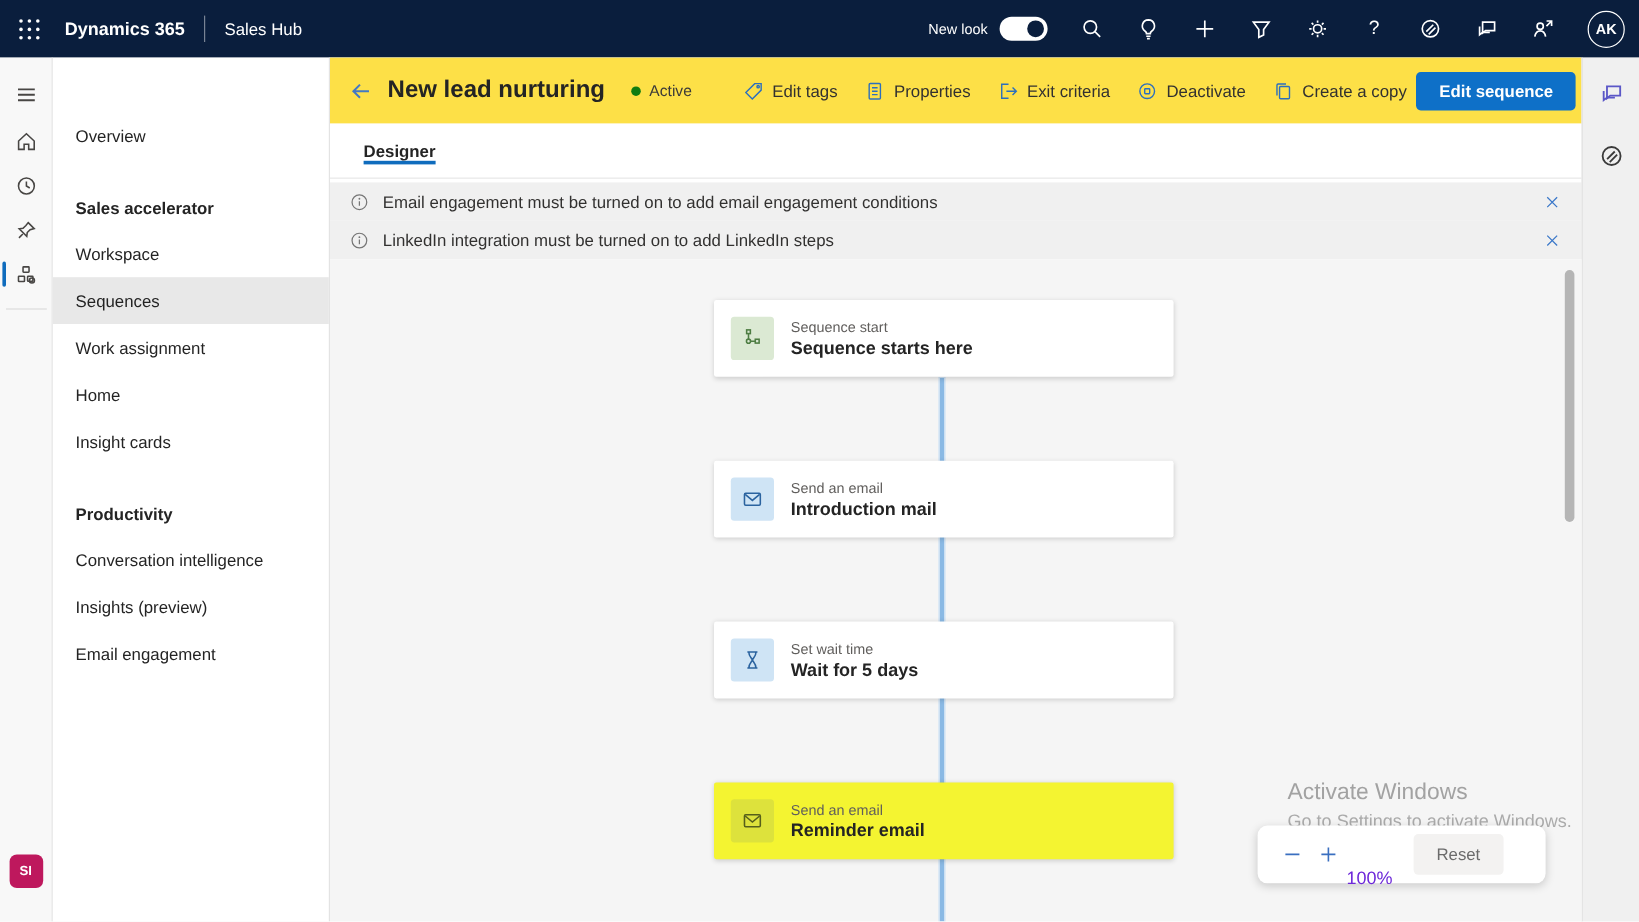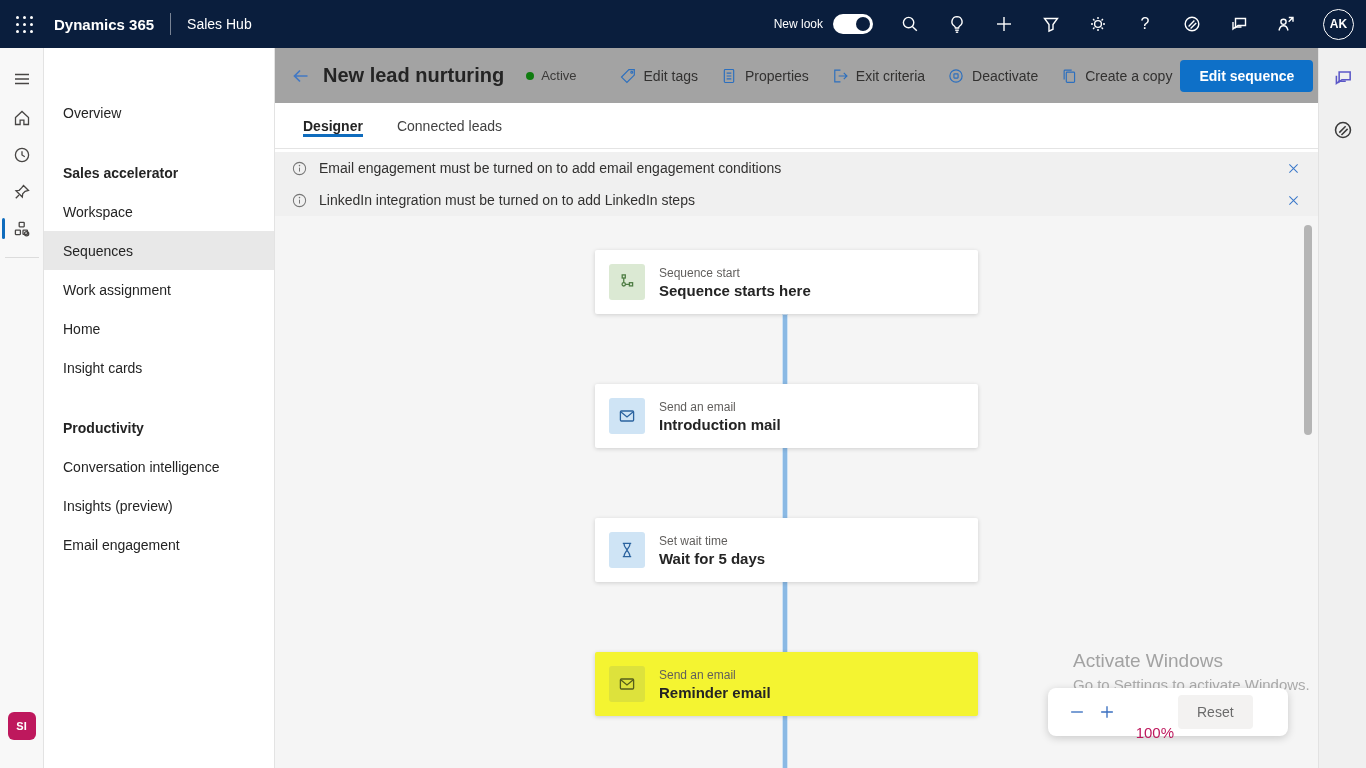--- a/index.html
+++ b/index.html
@@ -37,21 +37,21 @@
 
   
   .sidebar { width:231px; background:#fff; border-right:1px solid #e3e3e3; padding-top:45px; font-size:14px; }
   .sb-row { height:39px; display:flex; align-items:center; padding-left:19px; color:#242424; cursor:pointer; white-space:nowrap; }
   .sb-row.header { font-weight:700; margin-top:21px; cursor:default; }
   .sb-row.selected { background:#e8e8e8; }
 
   
   .content { width:1043px; display:flex; flex-direction:column; background:#fff; }
 
-  .cmdbar { height:55px; display:flex; align-items:center; padding:0 20px 0 16px; background:#a3a3a3; }
+  .cmdbar { height:55px; display:flex; align-items:center; padding:0 20px 0 16px; background:#fde047; }
   .back-btn { width:28px; height:28px; display:grid; place-items:center; cursor:pointer; }
   .back-btn svg { stroke:#4379c4; fill:none; stroke-width:1.7; }
   .page-title { font-size:20px; font-weight:600; color:#242424; margin:0 12px; white-space:nowrap; }
   .status { display:flex; align-items:center; gap:7px; margin-left:10px; }
   .status-dot { width:8px; height:8px; border-radius:50%; background:#107c10; }
   .status-label { font-size:13px; color:#3b3a39; }
   .commands { display:flex; align-items:center; margin-left:34px; gap:6px; }
   .cmd { display:flex; align-items:center; gap:7px; padding:6px 8px; font-size:14px; color:#323130; border-radius:3px; cursor:pointer; white-space:nowrap; }
   .cmd svg { stroke:#2c6fbe; fill:none; stroke-width:1.3; }
   .primary-btn { margin-left:auto; background:#0e70c8; color:#fff; border:none; font-family:inherit; font-size:14px; font-weight:600; padding:8px 19px; border-radius:4px; cursor:pointer; white-space:nowrap; }
@@ -87,21 +87,21 @@
 
   .vscrollbar { position:absolute; right:6px; top:9px; width:8px; height:210px; background:#b5b5b5; border-radius:4px; cursor:pointer; }
 
   .watermark { position:absolute; left:798px; top:434px; color:#a2a2a2; }
   .watermark .wm1 { font-size:19px; }
   .watermark .wm2 { font-size:15px; color:#ababab; margin-top:4px; }
 
   .zoom-widget { position:absolute; left:773px; top:472px; width:240px; height:48px; background:#fff; border-radius:8px; box-shadow:0 2px 8px rgba(0,0,0,.18); display:flex; align-items:center; padding:0 8px 0 14px; }
   .zoom-btn { width:30px; height:30px; display:grid; place-items:center; cursor:pointer; }
   .zoom-btn svg { stroke:#3a6fc0; fill:none; stroke-width:1.5; }
-  .zoom-level { font-size:15px; color:#be185d; width:52px; text-align:right;margin-top:40px; }
+  .zoom-level { font-size:15px; color:#6d28d9; width:52px; text-align:left;margin-top:40px; }
   .reset-btn { background:#f3f2f1; border:none; font-family:inherit; color:#6b6b6b; font-size:14px; padding:9px 19px; border-radius:4px; cursor:pointer; margin-left:4px; }
 
   
   .right-rail { width:48px; background:#f0f0f0; border-left:1px solid #e2e2e2; display:flex; flex-direction:column; align-items:center; padding-top:18px; gap:28px; }
   .rr-btn { width:24px; height:24px; display:grid; place-items:center; cursor:pointer; }
   .rr-btn svg { fill:none; stroke-width:1.4; }
   .rr-chat svg { stroke:#5b57c7; }
   .rr-copilot svg { stroke:#3b3b3b; }
 </style>
 </head>
@@ -350,23 +350,20 @@
 
       <button class="primary-btn">Edit sequence</button>
     </div>
 
     <div class="tabs">
 
         <div class="tab active">
           <span>Designer</span>
         </div>
 
-        <div class="tab">
-          <span>Connected leads</span>
-        </div>
       </div>
     <div class="tabs-gap"></div>
 
     <div>
 
         <div class="banner">
           <span class="info-icon">
             <svg width="17" height="17" viewBox="0 0 20 20">
               <circle cx="10" cy="10" r="7.2"></circle>
               <path d="M10 9v4.6"></path>

